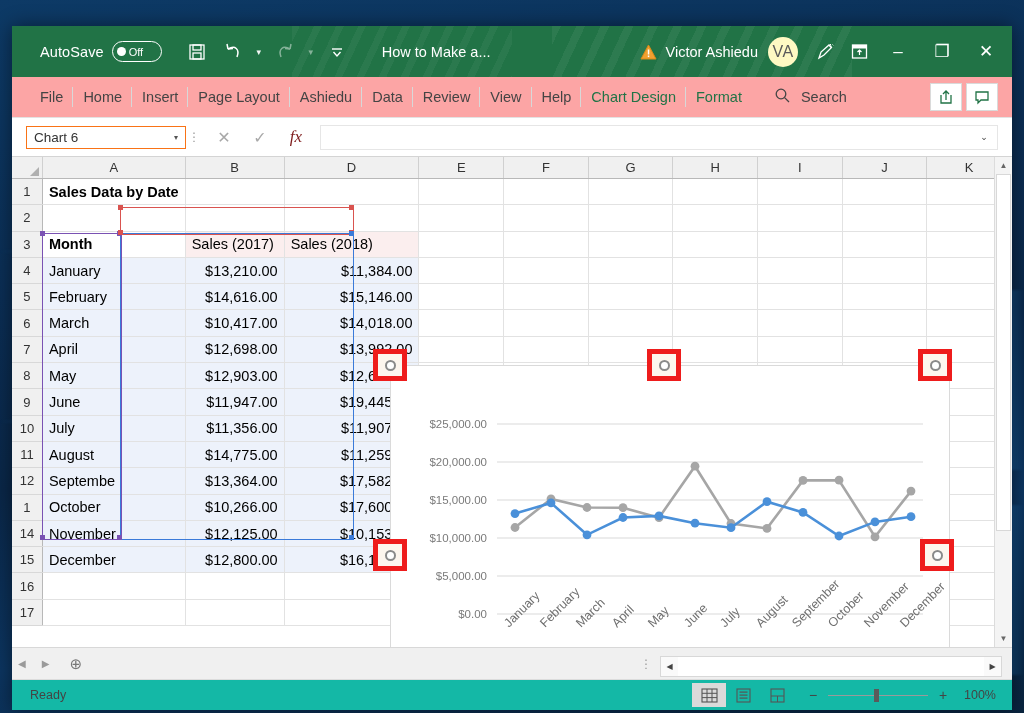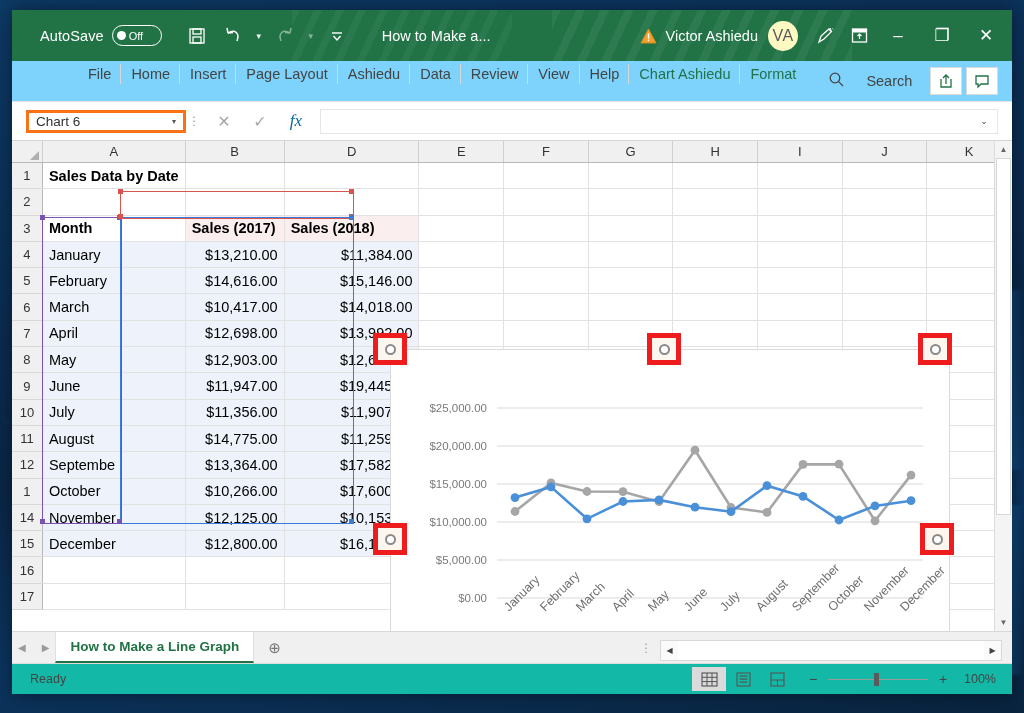--- a/index.html
+++ b/index.html
@@ -18,21 +18,21 @@
     background:
       linear-gradient(170deg, #0d3a66 0%, #0b2f56 30%, #0a2748 55%, #0c3560 75%, #09243f 100%);
   }
   .desk-streak {
     position: absolute;
     background: linear-gradient(90deg, rgba(30,120,210,0.0), rgba(40,150,240,0.55), rgba(30,120,210,0.0));
     filter: blur(1px);
   }
   .win {
     position: absolute;
-    left: 12px; top: 10px;
+    left: 12px; top: 26px;
     width: 1000px; height: 684px;
     background: #ffffff;
     box-shadow: 0 0 18px rgba(0,0,0,0.45);
     overflow: hidden;
     display: flex; flex-direction: column;
   }
 
   
   .titlebar {
     height: 51px;
@@ -84,65 +84,64 @@
     margin-right: 10px;
   }
   .wincontrol {
     width: 44px; height: 51px; display:flex; align-items:center; justify-content:center;
     font-size: 17px; font-weight: 300;
   }
   .wincontrol.close { margin-right: 4px; }
 
   
   .ribbon {
-    height: 40px; background: #7dd3fc;
-    display: flex; 
+    height: 40px; background: #fca5a5;
+    display: flex; align-items: center;
     border-bottom: 1px solid #e3e3e3;
     flex: none;
     position: relative;
-    padding-left: 48px;
   }
   .rtab {
     font-size: 14.5px; color: #444;
     padding: 0 10px; height: 26px; line-height: 26px;
     position: relative; white-space: nowrap;
   }
   .rtab:first-child { margin-left: 18px; }
   .rtab + .rtab::before {
     content: ""; position: absolute; left: -1px; top: 3px; bottom: 3px;
     width: 1px; background: #d8d8d8;
   }
   .rtab.ctx { color: #217346; }
-  .search-area { display: flex; align-items: center; margin-left: 22px; gap: 21px; }
+  .search-area { display: flex; align-items: center; margin-left: 22px; gap: 10px; }
   .search-txt { font-size: 14.5px; color: #444; }
   .ribbon-right { margin-left: auto; display: flex; align-items: center; margin-right: 14px; gap: 4px; }
   .rbtn {
     width: 30px; height: 26px; display:flex;align-items:center;justify-content:center;
     border: 1px solid #dadada; background: #fff;
   }
 
   
   .fbar {
     height: 38px; background: #fff;
     display: flex; align-items: center;
     border-bottom: 1px solid #d4d4d4;
     flex: none;
   }
   .namebox {
     width: 160px; height: 23px; margin-left: 14px;
-    border: 3px solid #f97316; background: #fff;
+    border: 1px solid #f97316; background: #fff;
     display: flex; align-items: center; justify-content: space-between;
     padding: 0 7px; box-sizing: border-box;
     font-size: 13.5px; color: #333;
   }
   .namebox .cv { font-size: 8px; color: #555; }
   .grip { width: 16px; text-align:center; color:#9a9a9a; font-size: 12px; letter-spacing:0; line-height:6px;}
   .fbtns { display:flex; align-items:center; gap: 0px; margin-left: 4px;}
   .fbtn { width: 36px; height: 26px; display:flex;align-items:center;justify-content:center; color:#a8a8a8; font-size:16px; }
-  .fbtn.fx { color:#0369a1; font-style: italic; font-family: "Liberation Serif", serif; font-size: 17px; }
+  .fbtn.fx { color:#7f1d1d; font-style: italic; font-family: "Liberation Serif", serif; font-size: 17px; }
   .finput {
     flex: 1; height: 23px; margin: 0 0 0 6px;
     border: 1px solid #e6e6e6; border-right:none; background:#fff;
   }
   .fdrop { width: 26px; height: 23px; display:flex;align-items:center;justify-content:center; border:1px solid #e6e6e6; border-left:none; margin-right:14px; color:#444; font-size:9px;}
 
   
   .gridwrap { flex: 1; position: relative; background: #fff; overflow: hidden; }
   table.sheet { border-collapse: collapse; table-layout: fixed; }
   .colhdr-row th {
@@ -164,21 +163,21 @@
     text-align: center; font-size: 13px; color: #333; padding:0;
   }
   td.cell {
     height: 25.3px; border-right: 1px solid #e2e2e2; border-bottom: 1px solid #e2e2e2;
     font-size: 14.5px; color: #000; padding: 0 6px; white-space: nowrap; overflow: hidden;
     background: #fff;
   }
   td.cell.num { text-align: right; }
   td.cell.bold { font-weight: bold; }
   td.cell.sel { background: #edf2fb; }
-  td.cell.hdrsel { background: #fbeeee; font-weight: bold; }
+  td.cell.hdrsel { background: #fbeeee; font-weight: normal; }
 
   
   .ovl { position: absolute; pointer-events: none; }
   .sel-purple { border: 1.6px solid #7a52b3; }
   .sel-blue  { border: 1.6px solid #3a7ad9; }
   .sel-red   { border: 1.6px solid #d9534f; }
   .anchor-dot { position: absolute; width: 5px; height: 5px; background: #7a52b3; }
   .anchor-dot.r { background: #d9534f; }
 
   
@@ -345,21 +344,21 @@
   <div class="ribbon">
     <div class="rtab">File</div>
     <div class="rtab">Home</div>
     <div class="rtab">Insert</div>
     <div class="rtab">Page Layout</div>
     <div class="rtab">Ashiedu</div>
     <div class="rtab">Data</div>
     <div class="rtab">Review</div>
     <div class="rtab">View</div>
     <div class="rtab">Help</div>
-    <div class="rtab ctx">Chart Ashiedu</div>
+    <div class="rtab ctx">Chart Design</div>
     <div class="rtab ctx">Format</div>
 
     <div class="search-area">
       <span>
         <svg width="17" height="17" viewBox="0 0 17 17">
             <circle cx="7" cy="7" r="4.8" fill="none" stroke="#444" stroke-width="1.3"></circle>
             <path d="M10.6 10.6 L15 15" stroke="#444" stroke-width="1.3"></path>
           </svg>
       </span>
       <span class="search-txt">Search</span>
@@ -759,21 +758,20 @@
       <div style="flex:1"></div>
       <div class="sb-arrow">▼</div>
     </div>
   </div>
 
   <div class="sheettabs">
     <div class="nav-arrows">
       <span>◀</span>
       <span>▶</span>
     </div>
-    <div class="stab">How to Make a Line Graph</div>
     <div class="addsheet">⊕</div>
     <div class="tabs-right">
       <span class="hgrip">⋮</span>
       <div class="hscroll">
         <div class="hs-arrow">◀</div>
         <div class="hs-track"></div>
         <div class="hs-arrow">▶</div>
       </div>
     </div>
   </div>

